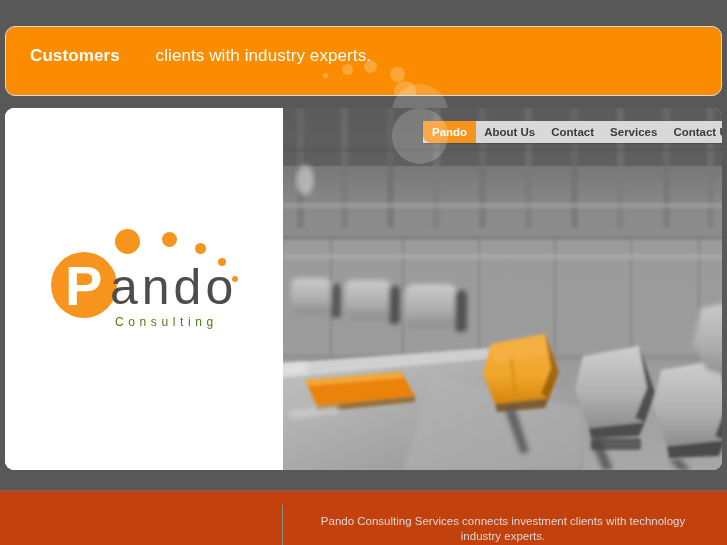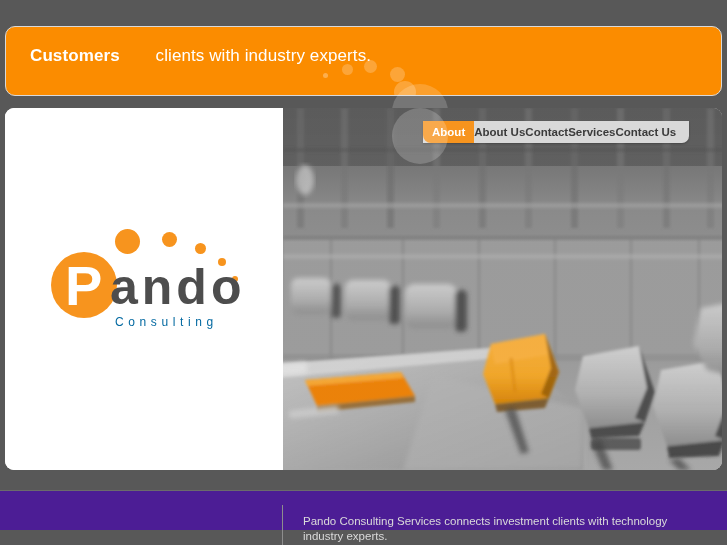--- a/index.html
+++ b/index.html
@@ -127,31 +127,31 @@
     font-weight: bold;
     color: #ffffff;
     line-height: 1;
     font-family: "Liberation Sans", sans-serif;
   }
   .logo-ando {
     position: absolute;
     left: 67px;
     top: 36px;
     font-size: 50px;
-    font-weight: bold;
+    font-weight: normal;
     color: #4d4d4d;
     letter-spacing: 4px;
     line-height: 1;
   }
   .logo-sub {
     position: absolute;
     left: 72px;
     top: 90px;
     font-size: 12px;
-    color: #0369a1;
+    color: #4d7c0f;
     letter-spacing: 4.6px;
     line-height: 1;
   }
   .ldot {
     position: absolute;
     border-radius: 50%;
     background: #F7941E;
   }
   .ld1 { width: 25px; height: 25px; left: 72px;  top: 3px; }
   .ld2 { width: 15px; height: 15px; left: 119px; top: 6px; }
@@ -181,44 +181,45 @@
     border-bottom-right-radius: 7px;
     border-bottom-left-radius: 0;
     display: flex;
     align-items: stretch;
     z-index: 10;
     box-shadow: 0 1px 2px rgba(0,0,0,0.25);
   }
   .nav-item {
     display: flex;
     align-items: center;
-    padding: 0 0;
+    padding: 0 8px;
     font-size: 11.5px;
     font-weight: bold;
     color: #3b3b3b;
     white-space: nowrap;
     cursor: pointer;
   }
   .nav-item.active {
     background: #F7941E;
     color: #ffffff;
     border-bottom-left-radius: 8px;
     padding: 0 9px;
   }
   .nav-item:last-child { padding-right: 13px; border-bottom-right-radius: 7px; }
 
   
   .footer {
     position: absolute;
     left: 0;
     top: 490px;
     width: 727px;
-    height: 40px;
-    background: #4c1d95;
+    height: 55px;
+    background: #c2410c;
     border-top: 1px solid #6b6b6b;
+    text-align: center;
   }
   .footer-divider {
     position: absolute;
     left: 282px;
     top: 14px;
     width: 1px;
     height: 41px;
     background: #8d8d8d;
   }
   .footer-text {
@@ -386,21 +387,21 @@
         <path d="M 232 300 L 246 344 L 238 346 L 222 302 Z" fill="#3c3c3c"></path>
         <path d="M 318 332 L 330 362 L 320 362 L 308 334 Z" fill="#3c3c3c"></path>
         <path d="M 396 350 L 408 362 L 396 362 L 386 352 Z" fill="#3c3c3c"></path>
       </g>
 
       <rect x="0" y="0" width="449" height="362" fill="url(#wallG)" opacity="0.06"></rect>
     </svg>
   </div>
 
   <nav class="nav">
-    <div class="nav-item active">About</div>
+    <div class="nav-item active">Pando</div>
     <div class="nav-item">About Us</div>
     <div class="nav-item">Contact</div>
     <div class="nav-item">Services</div>
     <div class="nav-item">Contact Us</div>
   </nav>
 </div>
 
 <div class="ghost-circle-2"></div>
 
 <div class="footer">

